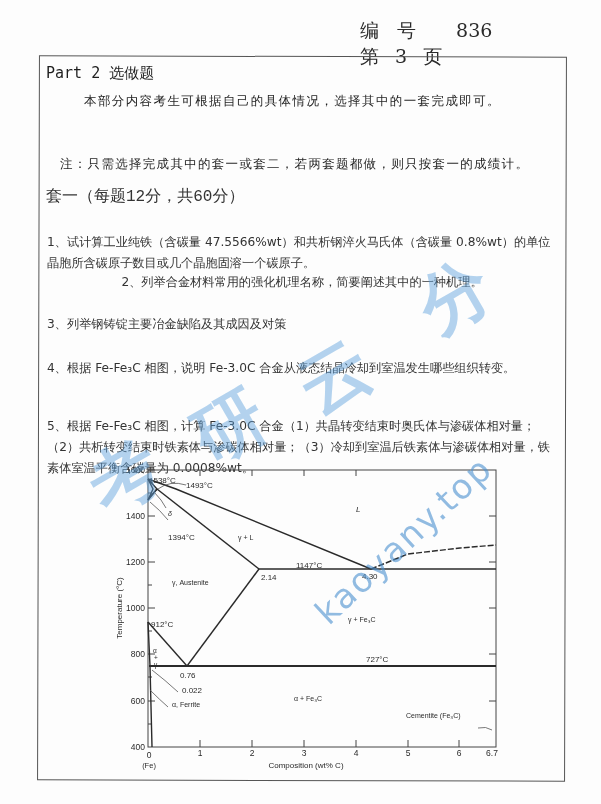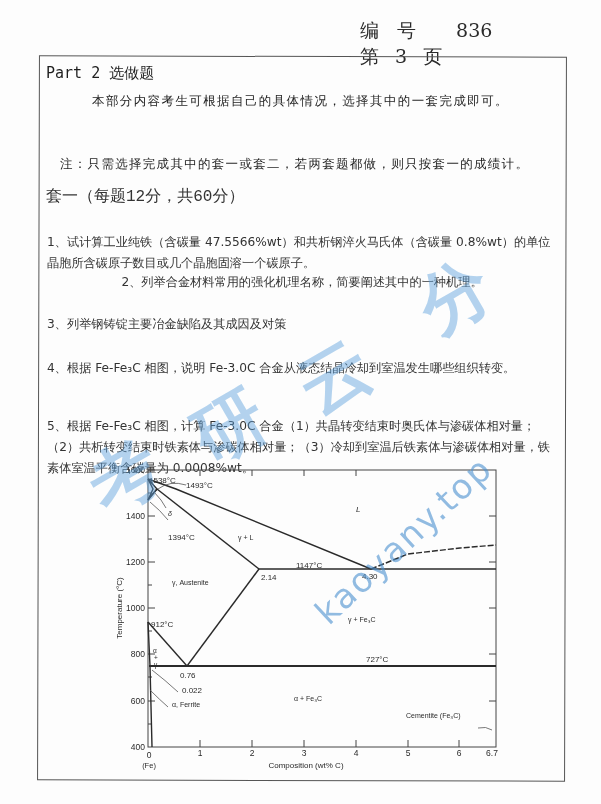--- a/index.html
+++ b/index.html
@@ -23,21 +23,21 @@
     border:1px solid #555;
     transform:rotate(0.15deg);
   }
   .part-title {
     position:absolute; left:46px; top:64px; font-size:15px;
     font-family:"DejaVu Sans Mono","Liberation Mono",monospace;
     text-align:right;
   }
   .part-title .cn { font-family:"DejaVu Sans",sans-serif; }
   .intro {
-    position:absolute; left:92px; top:93px; font-size:12.5px; letter-spacing:1.4px;
+    position:absolute; left:84px; top:93px; font-size:12.5px; letter-spacing:1.4px;
   }
   .note {
     position:absolute; left:60px; top:132px; font-size:12.5px; letter-spacing:1.3px;margin-top:24px;
   }
   .set-title {
     position:absolute; left:46px; top:186px; font-size:16px;
     font-family:Liberation Mono, monospace; color:#333;
   }
   .q {
     position:absolute; left:47px; font-size:12.2px; line-height:21px; width:510px;

